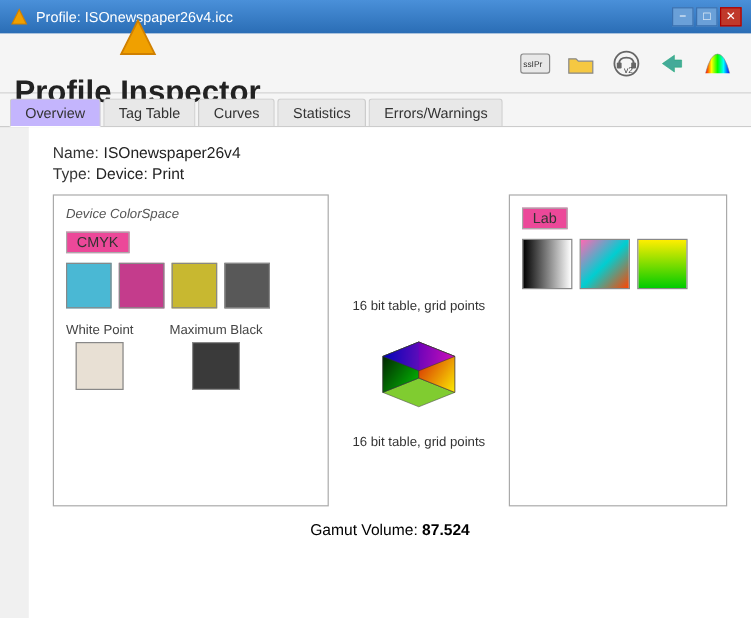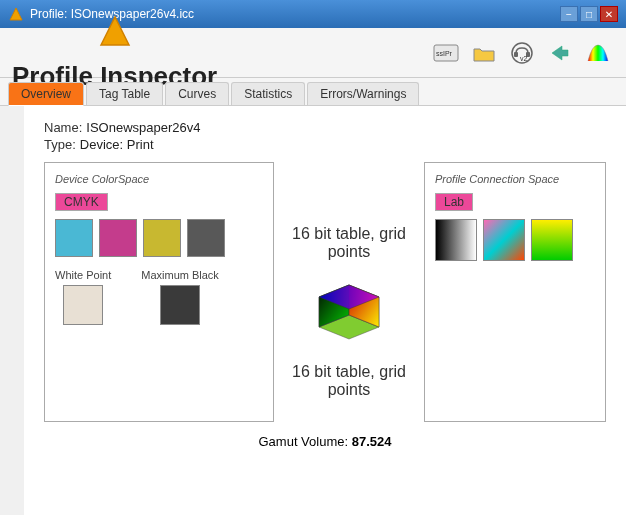--- a/index.html
+++ b/index.html
@@ -106,21 +106,21 @@
       font-size: 12px;
       cursor: pointer;
       border: 1px solid #ccc;
       border-bottom: none;
       background: #e8e8e8;
       margin-right: 2px;
       border-radius: 3px 3px 0 0;
       color: #333;
     }
     .tab.active {
-      background: #f97316;
+      background: #c4b5fd;
       border-bottom: 1px solid white;
       margin-bottom: -1px;
       z-index: 1;
       position: relative;
     }
 
     .content-area {
       background: white;
       padding: 14px 20px;
       flex: 1;
@@ -208,21 +208,21 @@
       border: 1px solid #888;
     }
 
     .middle-section {
       display: flex;
       flex-direction: column;
       align-items: center;
       justify-content: center;
       width: 130px;
       gap: 8px;
-      font-size: 16px;
+      font-size: 11px;
       color: #333;
       padding-top: 40px;
     }
     .bit-label { text-align: center; }
 
     
     .color-cube-container {
       width: 70px;
       height: 70px;
       position: relative;
@@ -399,21 +399,20 @@
 
           <polygon points="35,8 35,38 65,50 65,20" fill="url(#faceGradR)" stroke="#333" stroke-width="0.5" opacity="0.9"></polygon>
 
           <polygon points="5,20 35,8 65,20 35,32" fill="url(#faceGradT)" stroke="#333" stroke-width="0.5" opacity="0.9"></polygon>
         </svg>
       </div>
       <div class="bit-label">16 bit table,  grid points</div>
     </div>
 
     <div class="pcs-box">
-      <div class="section-label">Profile Connection Space</div>
       <span class="colorspace-tag">Lab</span>
       <div class="lab-swatches">
 
         <div class="lab-swatch" style="background: linear-gradient(to right, black, white);"></div>
 
         <div class="lab-swatch" style="background: linear-gradient(135deg, #ff69b4 0%, #00ced1 50%, #ff4500 100%);"></div>
 
         <div class="lab-swatch" style="background: linear-gradient(to bottom, #ffee00, #00cc00);"></div>
       </div>
     </div>

